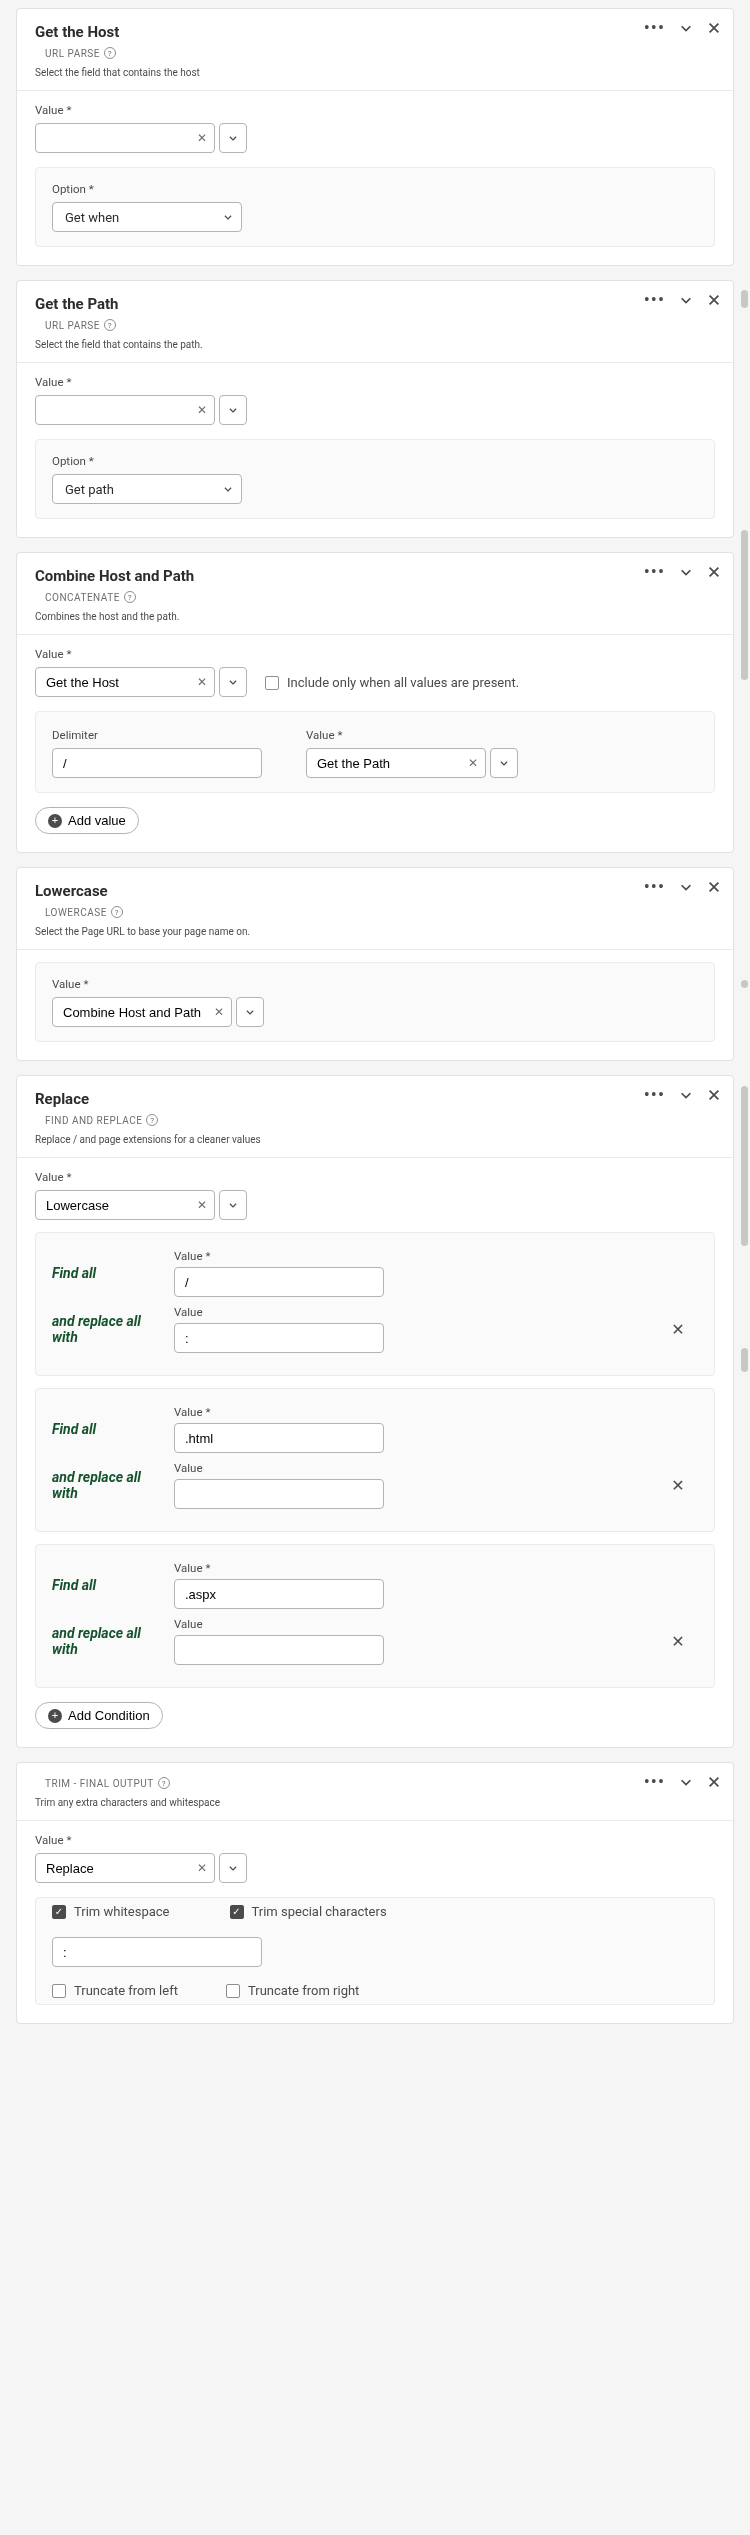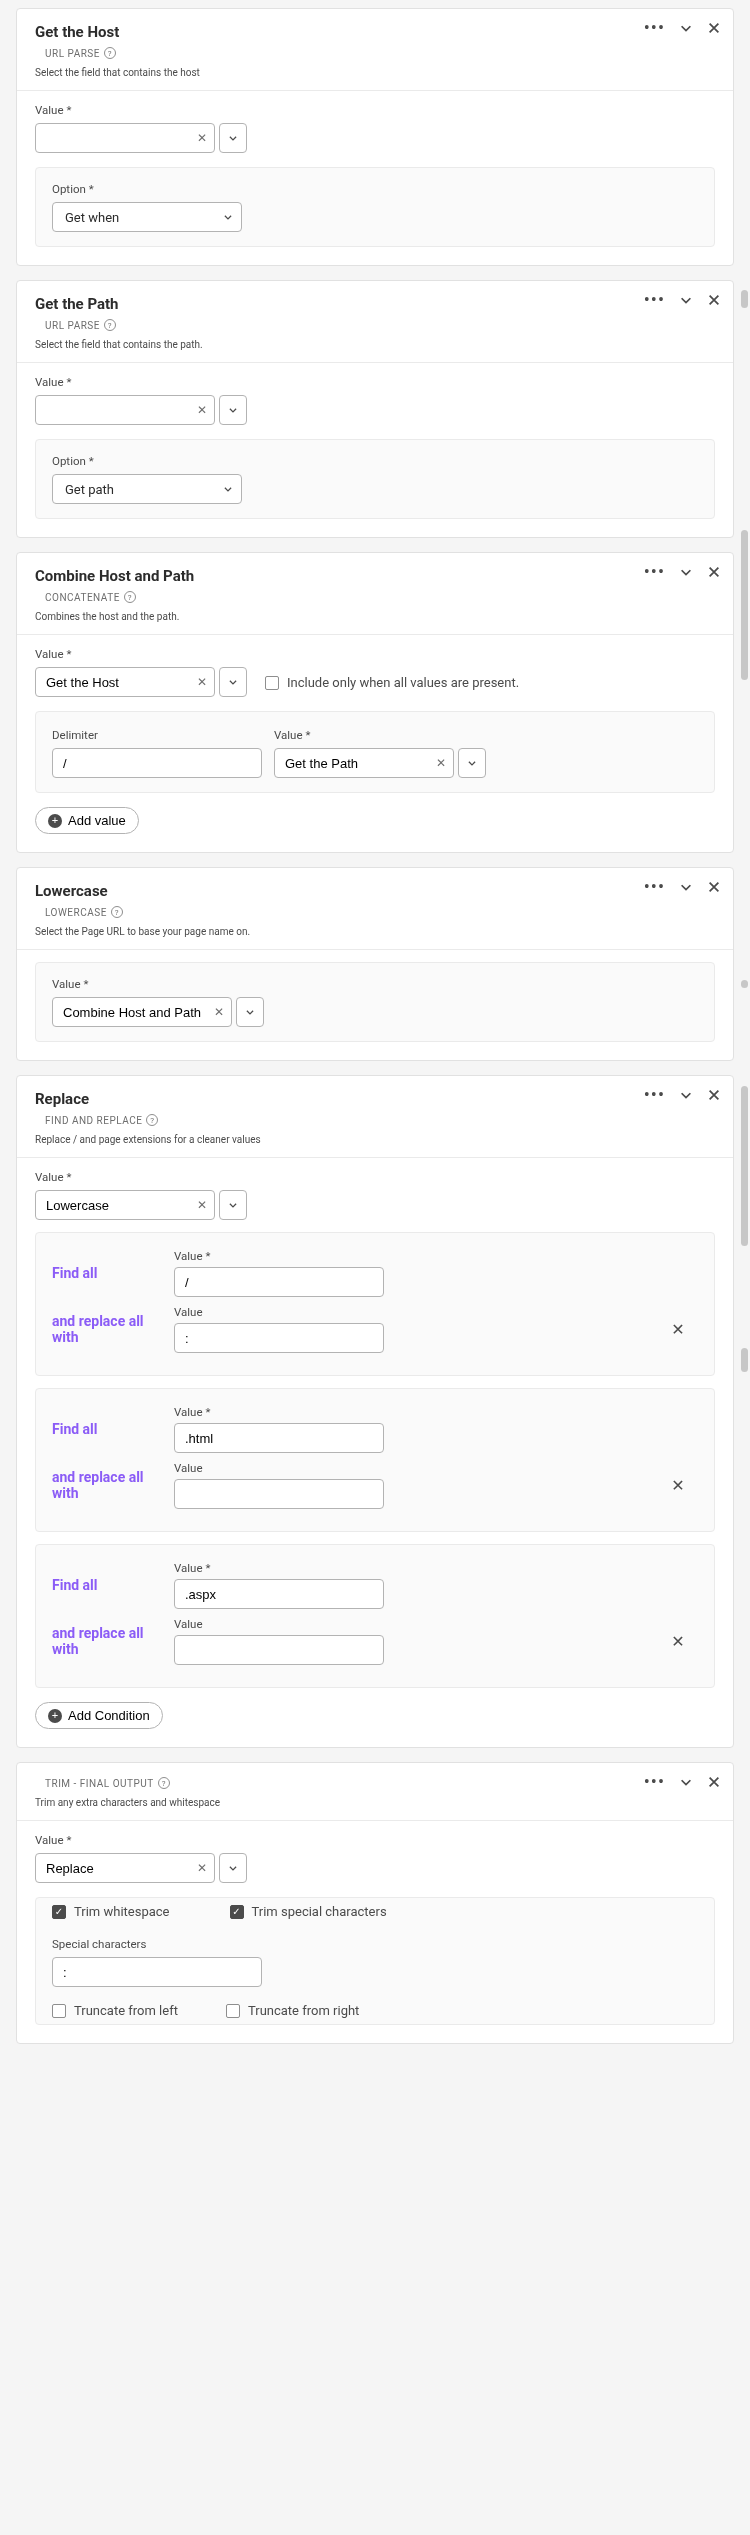--- a/index.html
+++ b/index.html
@@ -173,30 +173,30 @@
     width: 14px; height: 14px;
     border-radius: 50%;
     background: #4b4b4b;
     color: #fff;
     font-size: 11px;
     display: inline-flex;
     align-items: center;
     justify-content: center;
     line-height: 1;
   }
-  .row { display: flex; gap: 12px; align-items: flex-start; margin-top: 2px;}
+  .row { display: flex; gap: 44px; align-items: flex-start; margin-top: 2px;}
   .col { display: flex; flex-direction: column; }
   .replace-row {
     display: grid;
     grid-template-columns: 110px 1fr 40px;
     align-items: center;
     gap: 12px;
     margin-bottom: 8px;
   }
-  .replace-row .lbl { font-weight: 700; font-size: 14px; color: #8b5cf6; }
+  .replace-row .lbl { font-weight: 700; font-size: 14px; color: #14532d; font-style: italic; }
   .plain-input {
     border: 1px solid #b3b3b3;
     border-radius: 4px;
     height: 30px;
     padding: 0 10px;
     font-size: 13px;
     width: 210px;
     background: #fff;
   }
   .small-label { font-size: 11.5px; color: #4b4b4b; margin-bottom: 4px; margin-left: 0; }
@@ -591,21 +591,20 @@
         <div class="trim-opts">
           <label class="check-label">
             <span class="checkbox checked"></span>
             <span>Trim whitespace</span>
           </label>
           <label class="check-label">
             <span class="checkbox checked"></span>
             <span>Trim special characters</span>
           </label>
         </div>
-        <div class="field-label">Special characters</div>
         <input class="sc-input" value=":" style="">
         <div class="trunc-opts">
           <label class="check-label">
             <span class="checkbox"></span>
             <span>Truncate from left</span>
           </label>
           <label class="check-label">
             <span class="checkbox"></span>
             <span>Truncate from right</span>
           </label>

